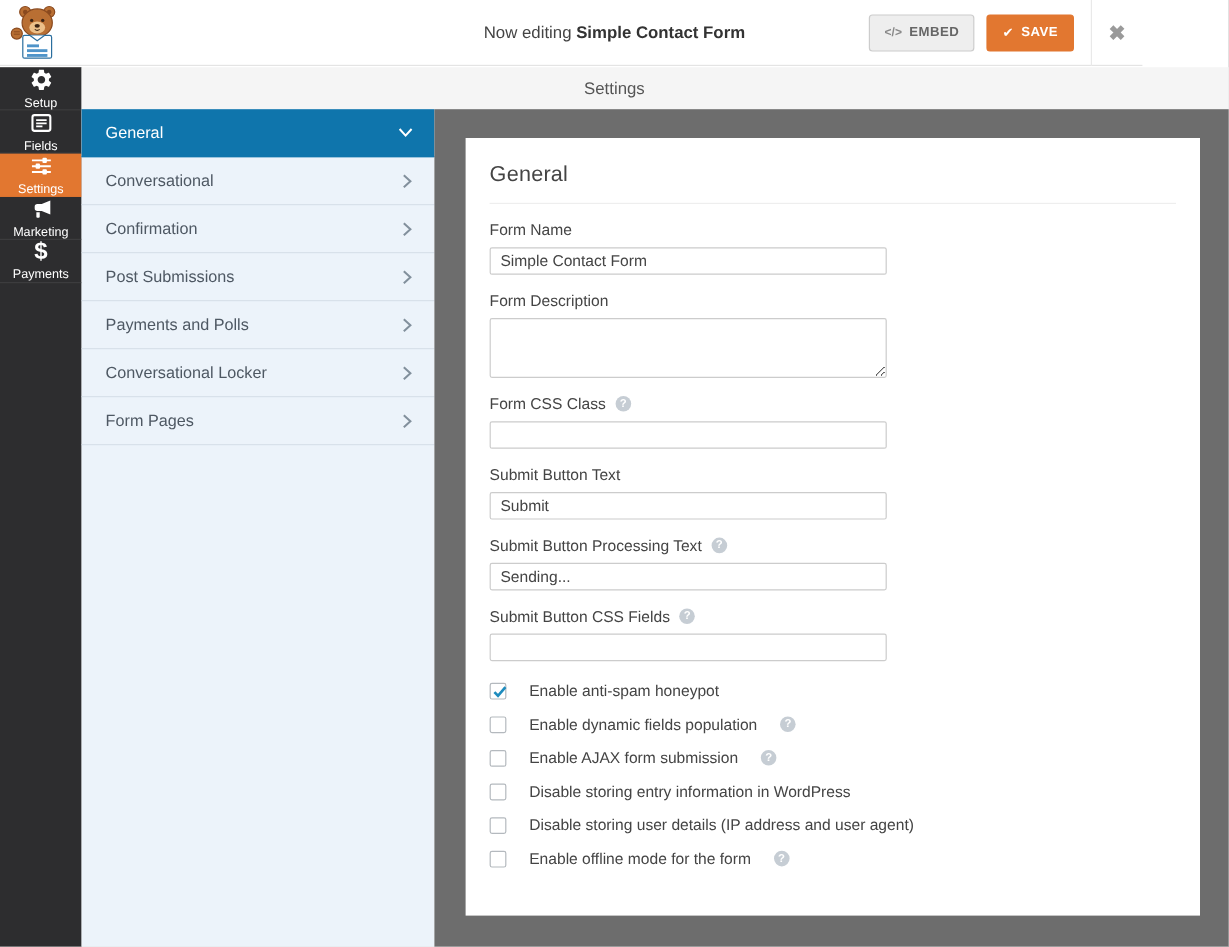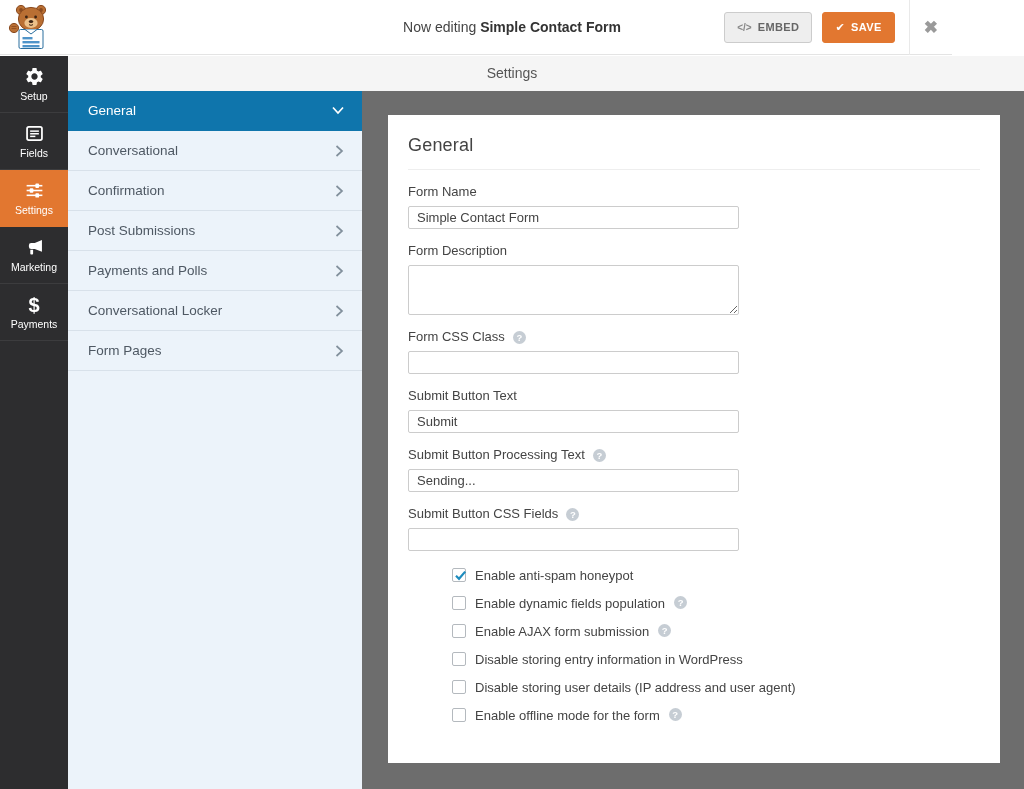--- a/index.html
+++ b/index.html
@@ -19,21 +19,21 @@
   .btn-embed { background:#eeeeee; border:1px solid #cccccc; color:#666; }
   .btn-embed .code-ic { font-size:10px; font-weight:bold; color:#888; letter-spacing:0; }
   .btn-save { background:#e27730; border:1px solid #e27730; color:#fff; margin-left:10px; }
   .btn-save .check-ic { font-size:11px; }
   .hdr-divider { width:1px; height:55px; background:#e9e9e9; margin:0 12px 0 14px; }
   .btn-close { background:none; border:none; color:#9a9a9a; font-size:17px; font-weight:bold;
                cursor:pointer; padding:0 14px 0 2px; line-height:55px; }
 
   
   .sidebar { position:absolute; top:56px; left:0; width:68px; height:733px; background:#2d2d2f; }
-  .nav-item { height:57px; display:flex; flex-direction:column; align-items:center; justify-content:center;
+  .nav-item { height:36px; display:flex; flex-direction:column; align-items:center; justify-content:center;
               gap:3px; color:#fff; border-bottom:1px solid #3c3c3e; cursor:pointer; }
   .nav-item.active { background:#e27730; border-bottom-color:#e27730; }
   .nav-icon { width:21px; height:21px; display:flex; align-items:center; justify-content:center; }
   .nav-icon svg { width:21px; height:21px; }
   .nav-label { font-size:10.5px; color:#fff; }
   .dollar-glyph { font-size:20px; font-weight:bold; color:#fff; line-height:20px; }
 
   
   .topbar { position:absolute; top:56px; left:68px; width:956px; height:35px; background:#f5f5f5; }
   .topbar-title { position:absolute; left:444px; top:0; transform:translateX(-50%); line-height:35px;
@@ -51,31 +51,31 @@
   .menu-item.active .mi-chevron svg { width:12px; height:9px; }
 
   
   .content { position:absolute; top:91px; left:362px; width:662px; height:698px; background:#6d6d6d; }
   .panel { position:absolute; left:26px; top:24px; width:612px; height:648px; background:#fff;
            padding:20px; overflow:hidden; }
   .panel h2 { font-size:18px; font-weight:normal; color:#444; letter-spacing:.2px; }
   .panel .hr { border-bottom:1px solid #eeeeee; margin-top:13px; }
 
   .frow { margin-top:14px; }
-  .flabel { display:flex; align-items:flex-end; gap:8px; font-size:13px; color:#444; line-height:15px; }
+  .flabel { display:flex; align-items:center; gap:8px; font-size:13px; color:#444; line-height:15px; }
   .fctrl { margin-top:7px; }
   .txt-input { width:331px; height:23px; border:1px solid #cccccc; border-radius:2px; padding:0 8px;
                font-size:13px; color:#444; font-family:inherit; background:#fff; display:block; }
   .txt-area { width:331px; height:50px; border:1px solid #cccccc; border-radius:2px; padding:4px 8px;
               font-size:13px; color:#444; font-family:inherit; background:#fff; resize:both; display:block; }
   .help { display:inline-block; width:13px; height:13px; border-radius:50%; background:#c6cdd4;
           color:#fff; font-size:9.5px; font-weight:bold; text-align:center; line-height:13px; cursor:pointer; }
 
   .checks { margin-top:17px; }
-  .crow { display:flex; gap:9px; margin-top:13px; height:15px;margin-left:44px; }
+  .crow { display:flex; align-items:center; gap:19px; margin-top:13px; height:15px; }
   .cbox { position:relative; width:14px; height:14px; border:1px solid #b4b9be; border-radius:2px;
           background:#fff; flex:0 0 14px; cursor:pointer; }
   .cbox svg { position:absolute; left:0px; top:-1px; }
   .clabel { font-size:13px; color:#444; }
 </style>
 </head>
 <body>
 
 <div class="header">
   <div class="logo">

